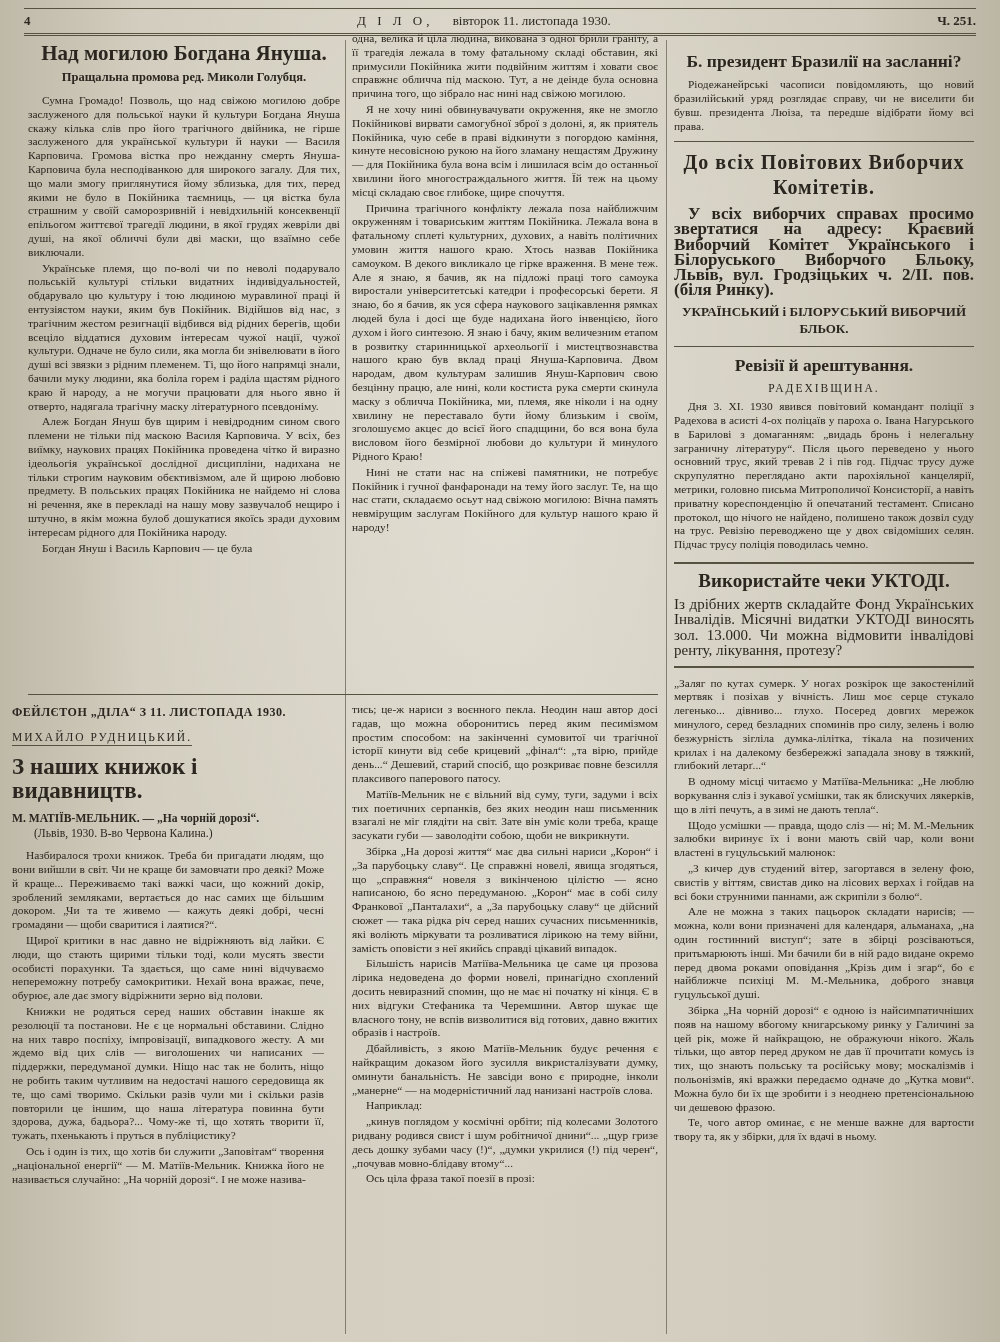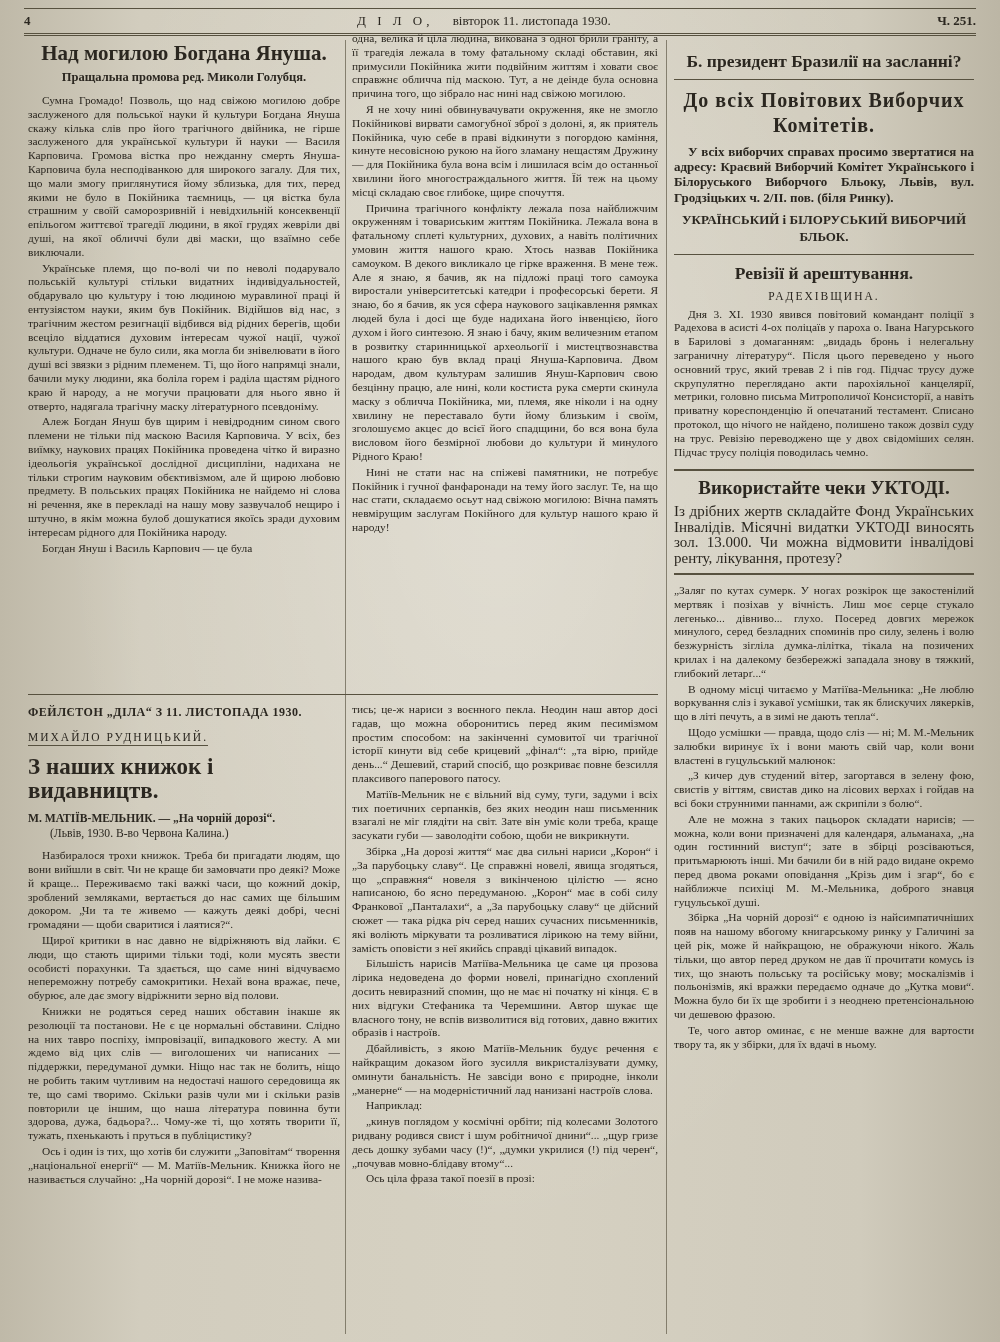--- a/index.html
+++ b/index.html
@@ -20,40 +20,40 @@
   .masthead .pg,.masthead .iss{font-weight:700;}
   .masthead .center b{letter-spacing:4px;font-weight:400;margin-right:16px;}
   
   .vrule{position:absolute;top:40px;bottom:8px;width:1px;background:#57513f;opacity:.65;}
   .v1{left:345px;} .v2{left:666px;}
   .hdivider{position:absolute;left:28px;top:694px;width:630px;border-top:1px solid #57513f;}
   
   .zone{position:absolute;overflow:hidden;}
   .z-c1top{left:28px;top:40px;width:312px;height:650px;}
   .z-c2top{left:352px;top:32px;width:306px;height:650px;}
-  .z-c1bot{left:28px;top:703px;width:312px;height:631px;}
+  .z-c1bot{left:12px;top:703px;width:312px;height:631px;}
   .z-c2bot{left:352px;top:703px;width:306px;height:631px;}
   .z-c3{left:674px;top:48px;width:300px;height:1294px;}
   
   .body{font-size:11.4px;line-height:13.8px;}
   .body p.para{margin:0 0 2px 0;text-indent:14px;text-align:justify;}
   .nofirst p.para:first-child{text-indent:0;}
   .h-main{font-size:21px;font-weight:700;text-align:center;margin:2px 0 5px;line-height:1.1;}
   .h-sub{font-size:12.5px;font-weight:700;text-align:center;margin:0 0 9px;}
   .kicker{font-size:12px;font-weight:700;letter-spacing:.5px;margin:2px 0 7px;}
   .author{font-size:11.5px;letter-spacing:2px;display:inline-block;border-bottom:1px solid #57513f;padding-bottom:2px;margin-bottom:7px;}
   .h-feuilleton{font-size:23px;font-weight:700;margin:2px 0 9px;line-height:1.05;}
   .bookref{font-size:11.6px;margin:0 0 2px;}
   .bookref.b1{font-weight:700;}
   .bookref.b2{margin-left:22px;margin-bottom:9px;}
   .h-right{font-size:17.5px;font-weight:700;text-align:center;line-height:1.15;margin:3px 0 7px;}
   .subhead{font-size:11.5px;letter-spacing:2px;text-align:center;margin:0 0 6px;}
   .hrule{border-top:1px solid #57513f;margin:8px 0;}
   .h-notice{font-size:20px;font-weight:700;letter-spacing:1px;text-align:center;line-height:1.22;margin:5px 0 7px;}
-  .notice-body{font-weight:700;font-size:13px;line-height:15.2px;text-align:justify;text-indent:14px;margin:0 0 7px;}
+  .notice-body{font-weight:700;font-size:17px;line-height:15.2px;text-align:justify;text-indent:14px;margin:0 0 7px;}
   .notice-foot{font-weight:700;font-size:13px;text-align:center;line-height:1.3;margin:0 0 5px;}
   .box-uktodi{border-top:2px solid #57513f;border-bottom:2px solid #57513f;padding:6px 0 7px;margin:10px 0 9px;}
   .h-uktodi{font-size:19px;font-weight:700;text-align:center;margin:0 0 5px;}
   .uktodi-body{font-weight:400;font-size:15px;line-height:15.4px;text-align:justify;margin:0;}
 </style>
 </head>
 <body>
 
 <div class="paper">
 
@@ -117,20 +117,23 @@
         <p class="para">Наприклад:</p>
         <p class="para">„кинув поглядом у космічні орбіти; під колесами Золотого ридвану родився свист і шум робітничої днини“... „щур гризе десь дошку зубами часу (!)“, „думки укрилися (!) під черен“, „почував мовно-блідаву втому“...</p>
         <p class="para">Ось ціла фраза такої поезії в прозі:</p>
       </div>
   </section>
 
   <section class="zone z-c3">
 
     <article>
       <h3 class="h-right">Б. президент Бразилії на засланні?</h3>
+      <div class="body">
+          <p class="para">Ріодежанейрські часописи повідомляють, що новий бразилійський уряд розглядає справу, чи не виселити би бувш. президента Люіза, та передше відібрати йому всі права.</p>
+        </div>
     </article>
 
     <div class="hrule"></div>
 
     <article class="notice">
       <h3 class="h-notice">До всіх Повітових Виборчих Комітетів.</h3>
       <p class="notice-body">У всіх виборчих справах просимо звертатися на адресу: Краєвий Виборчий Комітет Українського і Білоруського Виборчого Бльоку, Львів, вул. Гродзіцьких ч. 2/ІІ. пов. (біля Ринку).</p>
       <p class="notice-foot">УКРАЇНСЬКИЙ і БІЛОРУСЬКИЙ ВИБОРЧИЙ БЛЬОК.</p>
     </article>
 

